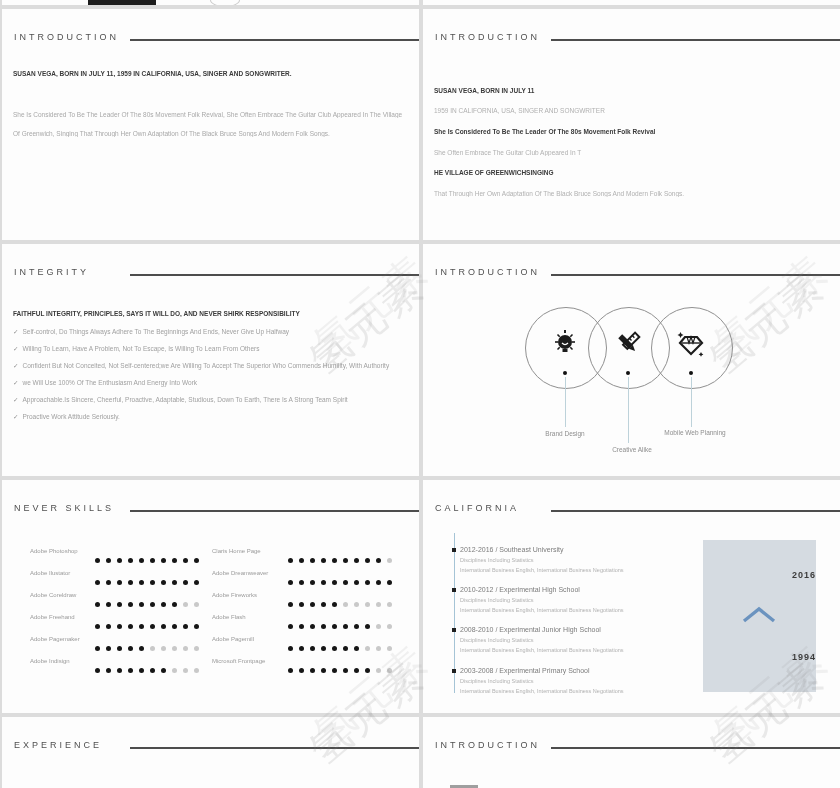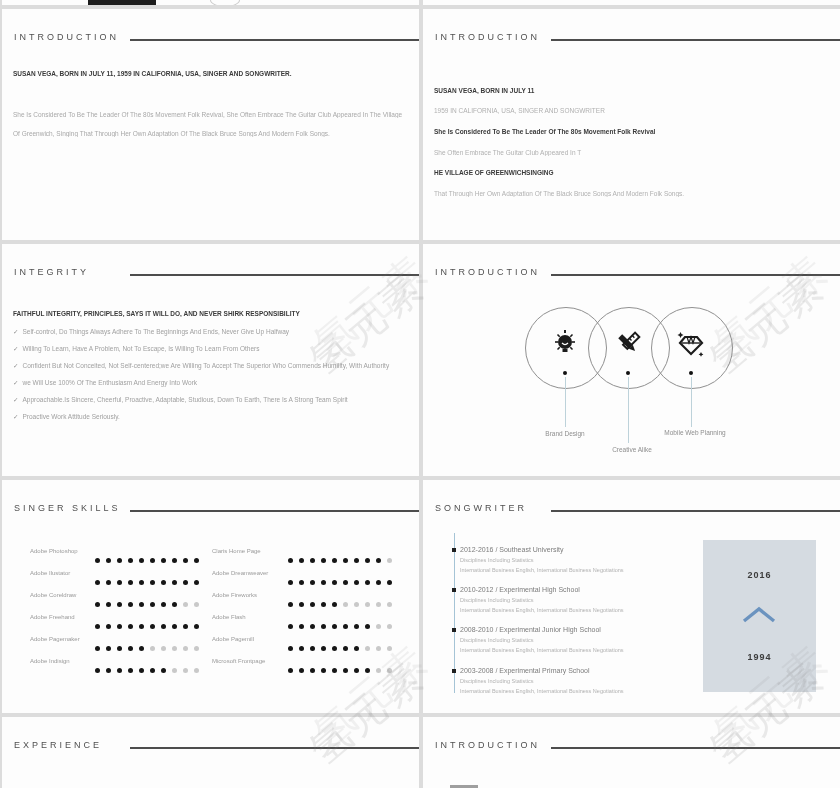--- a/index.html
+++ b/index.html
@@ -57,21 +57,21 @@
   .dot{display:inline-block;width:5px;height:5px;border-radius:50%;margin-right:6px;}
   .dot.f{background:#161616;}
   .dot.e{background:#c9c9c9;}
 
   
   .edu-line{position:absolute;left:31px;top:53px;width:1px;height:160px;background:#a5c4d6;}
   .edmk{position:absolute;left:29px;width:4px;height:4px;background:#1f1f1f;}
   .edtitle{position:absolute;left:37px;font-size:7px;color:#7c7c7c;white-space:nowrap;}
   .edsub{position:absolute;left:37px;font-size:6px;color:#b2b2b2;white-space:nowrap;transform-origin:left top;transform:scale(.92);}
   .yearbox{position:absolute;left:280px;top:60px;width:113px;height:152px;background:#d5dbe1;}
-  .yr{position:absolute;width:100%;text-align:center;font-size:9px;font-weight:bold;color:#3c3c3c;letter-spacing:1px;}
+  .yr{position:absolute;width:100%;text-align:right;font-size:9px;font-weight:bold;color:#3c3c3c;letter-spacing:1px;}
   .ytop{top:30px;} .ybot{top:112px;}
   .ychev{position:absolute;left:38px;top:66px;}
 
   
   .recfrag{position:absolute;left:27px;top:68px;width:28px;height:4px;background:#9f9f9f;}
 
   
   .topbar{position:absolute;left:86px;top:0;width:68px;height:5px;background:#1d1d1d;}
   .topell{position:absolute;left:208px;top:-7px;width:28px;height:12px;border:1px solid #cdcdcd;border-radius:50%;}
 
@@ -181,21 +181,21 @@
   <div class="spline spl1"></div>
   <div class="spline spl2"></div>
   <div class="spline spl3"></div>
 
   <div class="splabel spb1">Brand Design</div>
   <div class="splabel spb2">Creative Alike</div>
   <div class="splabel spb3">Mobile Web Planning</div>
 </div>
 
 <div class="cell c-l r3">
-  <div class="head">SINGER SKILLS</div>
+  <div class="head">NEVER SKILLS</div>
   <div class="rule"></div>
   <div id="skills-left">
       <div class="skrow" style="top: 68px;">
         <span class="sklabel" style="left: 28px;">Adobe Photoshop</span>
         <span class="skdots" style="left: 93px;"><span class="dot f"></span><span class="dot f"></span><span class="dot f"></span><span class="dot f"></span><span class="dot f"></span><span class="dot f"></span><span class="dot f"></span><span class="dot f"></span><span class="dot f"></span><span class="dot f"></span></span>
       </div>
       <div class="skrow" style="top: 90px;">
         <span class="sklabel" style="left: 28px;">Adobe Ilustator</span>
         <span class="skdots" style="left: 93px;"><span class="dot f"></span><span class="dot f"></span><span class="dot f"></span><span class="dot f"></span><span class="dot f"></span><span class="dot f"></span><span class="dot f"></span><span class="dot f"></span><span class="dot f"></span><span class="dot f"></span></span>
       </div>
@@ -238,21 +238,21 @@
         <span class="skdots" style="left: 286px;"><span class="dot f"></span><span class="dot f"></span><span class="dot f"></span><span class="dot f"></span><span class="dot f"></span><span class="dot f"></span><span class="dot f"></span><span class="dot e"></span><span class="dot e"></span><span class="dot e"></span></span>
       </div>
       <div class="skrow" style="top: 178px;">
         <span class="sklabel" style="left: 210px;">Microsoft Frontpage</span>
         <span class="skdots" style="left: 286px;"><span class="dot f"></span><span class="dot f"></span><span class="dot f"></span><span class="dot f"></span><span class="dot f"></span><span class="dot f"></span><span class="dot f"></span><span class="dot f"></span><span class="dot e"></span><span class="dot e"></span></span>
       </div>
     </div>
 </div>
 
 <div class="cell c-r r3">
-  <div class="head">SONGWRITER</div>
+  <div class="head">CALIFORNIA</div>
   <div class="rule"></div>
   <div class="edu-line"></div>
   <div id="edu-entries">
       <div class="edmk" style="top: 68px;"></div>
       <div class="edtitle" style="top: 66px;">2012-2016 / Southeast  University</div>
       <div class="edsub" style="top: 77px;">Disciplines Including Statistics</div>
       <div class="edsub" style="top: 87px;">International Business English,  International Business Negotiations</div>
       <div class="edmk" style="top: 108px;"></div>
       <div class="edtitle" style="top: 106px;">2010-2012 / Experimental High School</div>
       <div class="edsub" style="top: 117px;">Disciplines Including Statistics</div>

